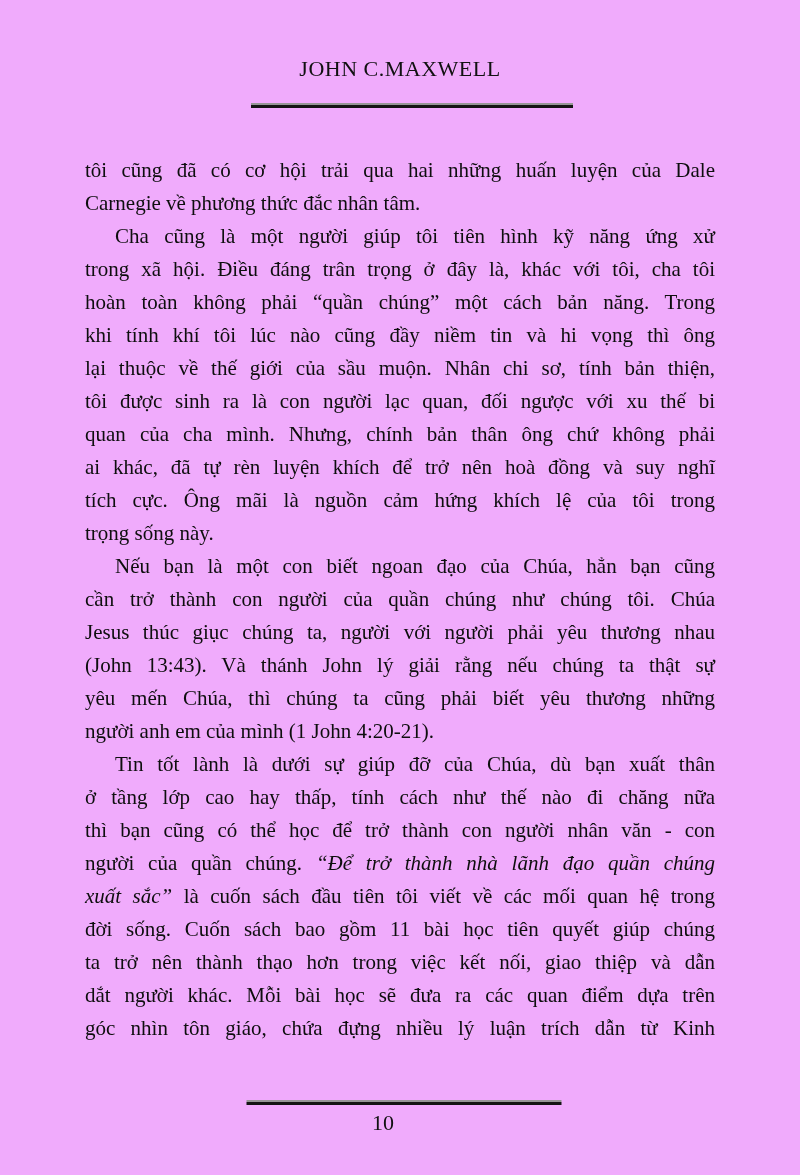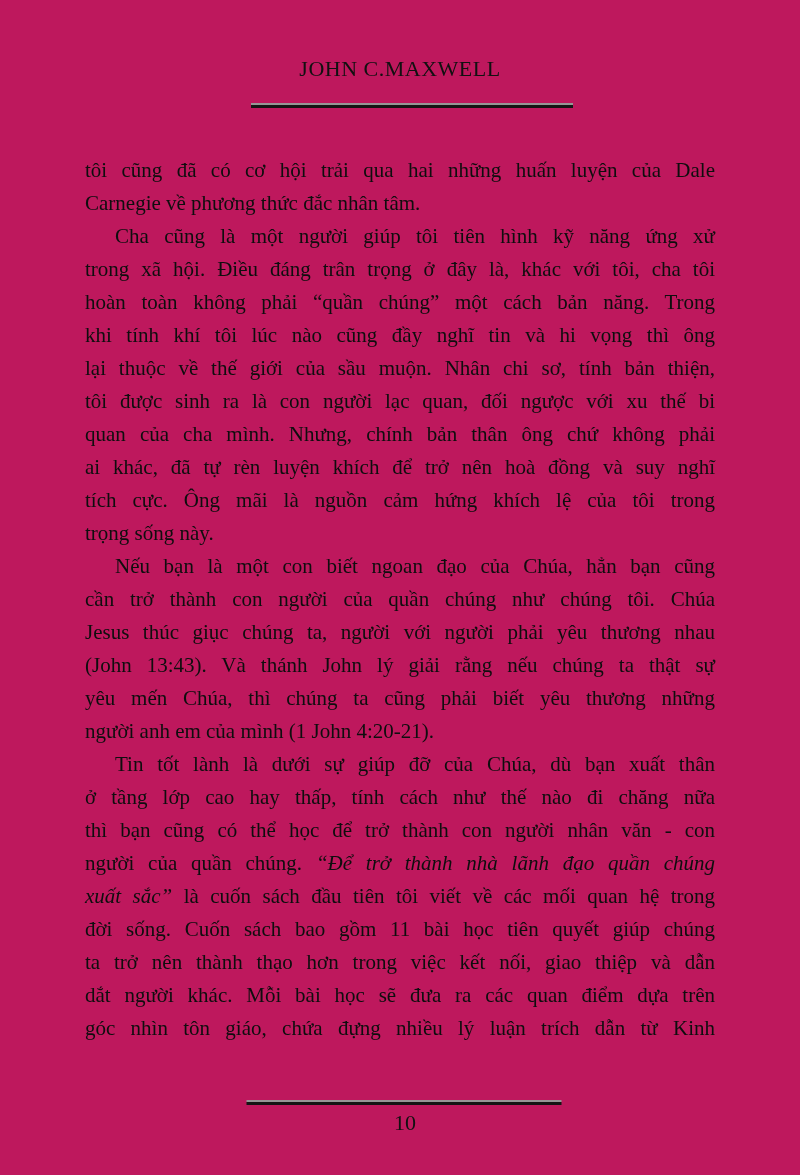--- a/index.html
+++ b/index.html
@@ -1,21 +1,21 @@
 <!DOCTYPE html>
 <html><head>
 <meta charset="utf-8">
 <style>
   html, body { margin: 0; padding: 0; }
   body { background: #ffffff; }
   .page {
     position: relative;
     width: 800px;
     height: 1175px;
-    background: #be185d;
+    background: #f0abfc;
     color: #0e0e0e;
     font-family: "Liberation Serif", "DejaVu Serif", serif;
     overflow: hidden;
   }
   .head-title {
     position: absolute;
     top: 56px;
     left: 85px;
     width: 630px;
     text-align: center;
@@ -51,21 +51,21 @@
     text-align: justify;
     text-align-last: justify;
     text-justify: inter-word;
   }
   .line.lastline { text-align-last: left; }
   .line.firstline { text-indent: 30px; }
   .it { font-style: italic; }
   .page-number {
     position: absolute;
     top: 1110px;
-    left: 90px;
+    left: 68px;
     width: 630px;
     text-align: center;
     font-size: 22px;
     color: #111111;
   }
 </style>
 </head>
 <body>
 
 <div class="page">
@@ -79,21 +79,21 @@
 
   <div class="page-body">
       <div class="para">
         <div class="line"><span>tôi cũng đã có cơ hội trải qua hai những huấn luyện của Dale</span></div>
         <div class="line lastline"><span>Carnegie về phương thức đắc nhân tâm.</span></div>
       </div>
       <div class="para">
         <div class="line firstline"><span>Cha cũng là một người giúp tôi tiên hình kỹ năng ứng xử</span></div>
         <div class="line"><span>trong xã hội. Điều đáng trân trọng ở đây là, khác với tôi, cha tôi</span></div>
         <div class="line"><span>hoàn toàn không phải “quần chúng” một cách bản năng. Trong</span></div>
-        <div class="line"><span>khi tính khí tôi lúc nào cũng đầy nghĩ tin và hi vọng thì ông</span></div>
+        <div class="line"><span>khi tính khí tôi lúc nào cũng đầy niềm tin và hi vọng thì ông</span></div>
         <div class="line"><span>lại thuộc về thế giới của sầu muộn. Nhân chi sơ, tính bản thiện,</span></div>
         <div class="line"><span>tôi được sinh ra là con người lạc quan, đối ngược với xu thế bi</span></div>
         <div class="line"><span>quan của cha mình. Nhưng, chính bản thân ông chứ không phải</span></div>
         <div class="line"><span>ai khác, đã tự rèn luyện khích để trở nên hoà đồng và suy nghĩ</span></div>
         <div class="line"><span>tích cực. Ông mãi là nguồn cảm hứng khích lệ của tôi trong</span></div>
         <div class="line lastline"><span>trọng sống này.</span></div>
       </div>
       <div class="para">
         <div class="line firstline"><span>Nếu bạn là một con biết ngoan đạo của Chúa, hẳn bạn cũng</span></div>
         <div class="line"><span>cần trở thành con người của quần chúng như chúng tôi. Chúa</span></div>

